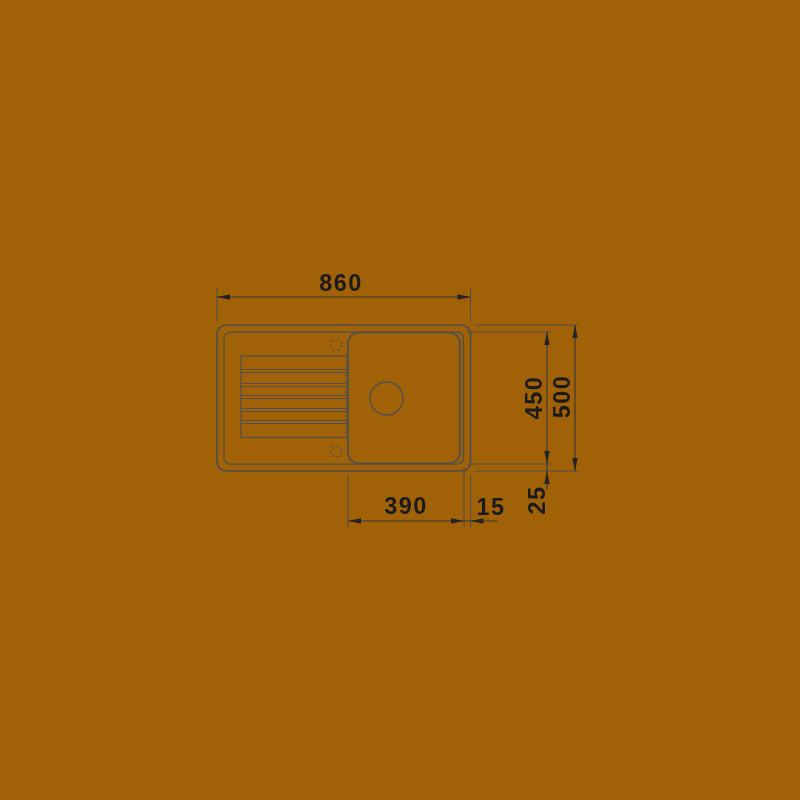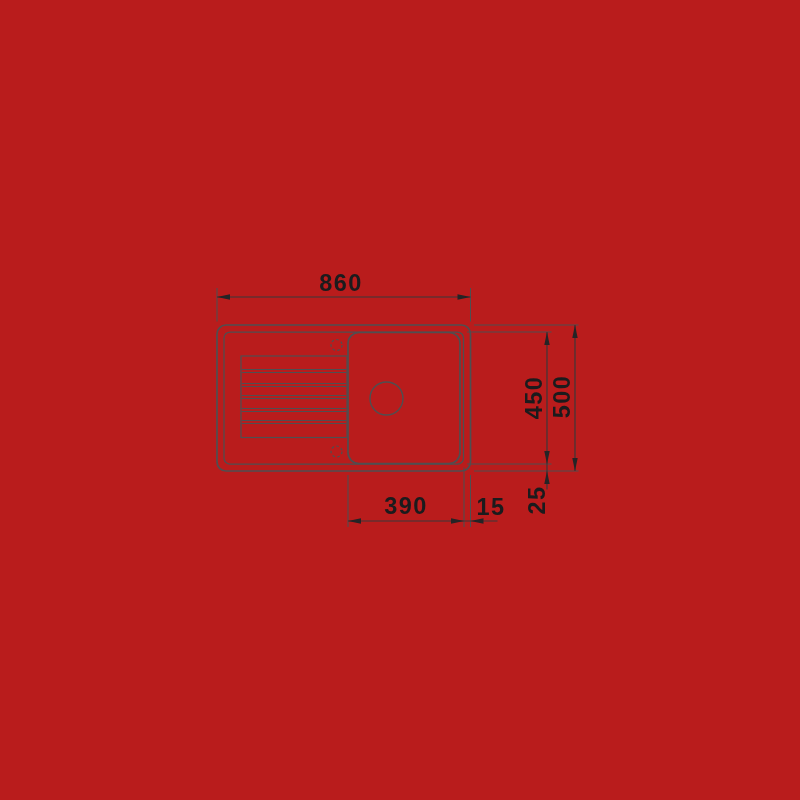--- a/index.html
+++ b/index.html
@@ -8,21 +8,21 @@
     background: #ffffff;
     width: 800px;
     height: 800px;
     overflow: hidden;
     font-family: "Liberation Sans", sans-serif;
   }
   .stage {
     position: relative;
     width: 800px;
     height: 800px;
-    background: #b91c1c;
+    background: #a16207;
   }
   svg { position: absolute; top: 0; left: 0; }
   .dim-text {
     font-family: "Liberation Sans", sans-serif;
     font-weight: bold;
     font-size: 23.5px;
     letter-spacing: 1.5px;
     fill: #1b1b1d;
   }
 </style>

